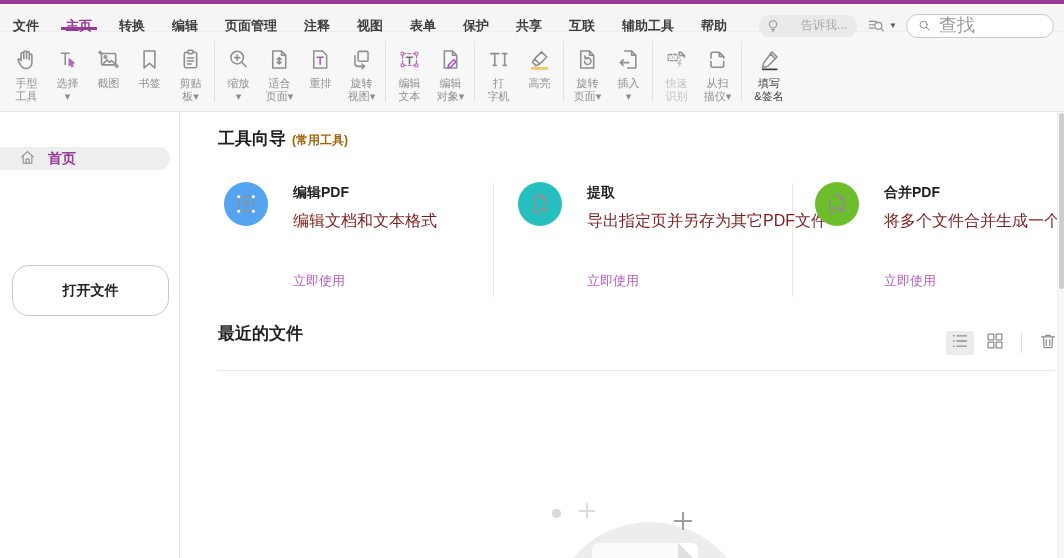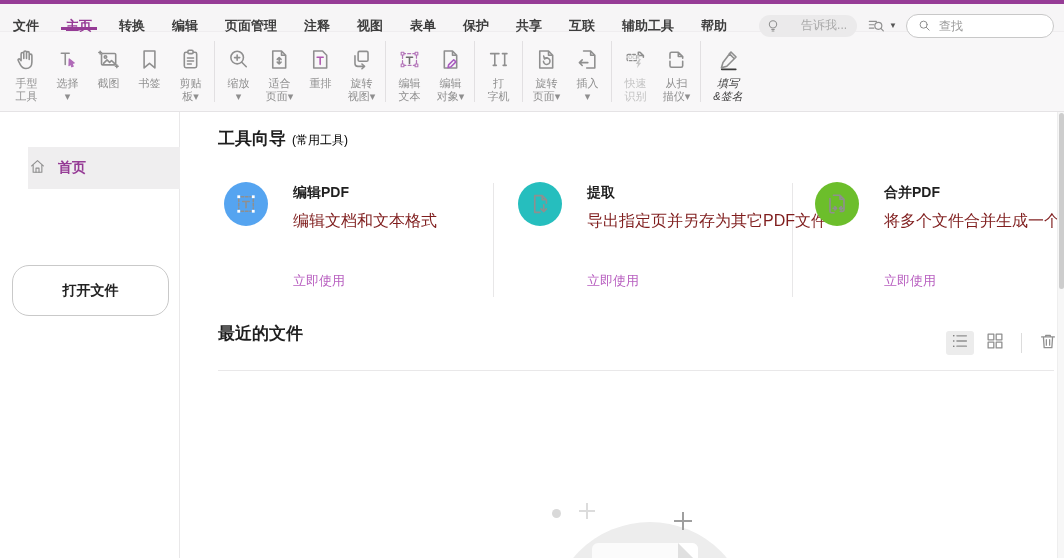--- a/index.html
+++ b/index.html
@@ -17,56 +17,56 @@
   .menu-tab.active { color:#963c96; }
   .menu-tab.active::after { content:""; position:absolute; left:-5px; right:-5px;
     bottom:1px; height:3px; background:#963c96; }
   .menubar-right { margin-left:auto; display:flex; align-items:center; gap:9px; padding-right:2px; }
   .tellme-pill { background:#ebeaeb; border-radius:11px; height:22px; display:flex;
     align-items:center; gap:19px; padding:0 10px 0 5px; color:#a9a9a9; font-size:12px; white-space:nowrap; }
   .filter-search { display:flex; align-items:center; gap:3px; }
   .caret { font-size:8px; color:#555; }
   .find-box { width:148px; height:24px; border:1px solid #c8c8c8; border-radius:13px;
     background:#fff; display:flex; align-items:center; padding:0 9px; gap:6px; }
-  .find-box input { border:none; outline:none; width:100%; font-size:12px;
+  .find-box input { border:none; outline:none; width:100%; font-size:18px;
     background:transparent; color:#333; font-family:inherit; }
   .find-box input::placeholder { color:#9a9a9a; }
   .mb-icon { display:flex; align-items:center; }
 
   
   .ribbon { height:80px; background:#f8f7f8; border-bottom:1px solid #e5e3e5;
     display:flex; align-items:stretch; padding-left:6px; }
   .ribbon-group { display:flex; }
   .ribbon-sep { width:1px; background:#e2e0e2; margin:9px 3px; }
   .tool-btn { width:41px; display:flex; flex-direction:column; align-items:center; padding-top:12px; }
   .tool-btn.wide { width:48px; }
   .tool-icon { height:31px; display:flex; align-items:center; justify-content:center; }
   .tool-label { font-size:11px; color:#8f8f8f; text-align:center; line-height:13px;
     margin-top:2px; white-space:nowrap; }
   .tool-btn.disabled .tool-label { color:#c3c3c3; }
-  .tool-btn.emph .tool-label { color:#3c3c3c;font-style:italic; }
+  .tool-btn.emph .tool-label { color:#3c3c3c; }
 
   
   .sidebar { position:absolute; left:0; top:112px; width:180px; height:446px;
     background:#fff; border-right:1px solid #e9e8e9; }
   .side-items { padding-top:35px; display:flex; flex-direction:column; gap:13px; }
-  .side-item { height:42px; display:flex; align-items:center; gap:11px;
-    font-size:14px; color:#333; cursor:default;margin-left:28px; }
+  .side-item { height:23px; display:flex; align-items:center; gap:11px;
+    padding-left:18px; font-size:14px; color:#333; cursor:default; }
   .side-item.active { background:#efeeef; border-radius:0 18px 18px 0; width:170px;
     color:#963c96; font-weight:700; }
   .open-file-btn { position:absolute; left:12px; top:153px; width:157px; height:51px;
     border:1px solid #c9c9c9; border-radius:17px; background:#fff; font-size:14px;
     font-weight:700; color:#222; display:flex; align-items:center; justify-content:center; cursor:default; }
 
   
   .content { position:absolute; left:180px; top:112px; width:884px; height:446px;
     overflow:hidden; background:#fff; }
   .tw-title { position:absolute; left:38px; top:15px; font-size:17px; font-weight:700;
     color:#1f1f1f; white-space:nowrap; }
-  .tw-sub { font-size:12px; color:#000000; font-weight:400; margin-left:6px; }
+  .tw-sub { font-size:12px; color:#a16207; font-weight:700; margin-left:6px; }
   .card-divider { position:absolute; top:71px; width:1px; height:114px; background:#e8e7e8; }
   .card { position:absolute; top:67px; height:115px; width:280px; }
   .card-icon { width:44px; height:44px; border-radius:50%; position:absolute; left:0; top:3px;
     display:flex; align-items:center; justify-content:center; }
   .card-title { position:absolute; left:69px; top:5px; font-size:14px; font-weight:700;
     color:#1f1f1f; white-space:nowrap; }
   .card-desc { position:absolute; left:69px; top:32px; font-size:16px; color:#7f1d1d; white-space:nowrap; }
   .card-link { position:absolute; left:69px; top:93px; font-size:13px; color:#b85fc0;
     white-space:nowrap; cursor:default; }
   .recent-title { position:absolute; left:38px; top:210px; font-size:17px; font-weight:700;
@@ -304,20 +304,31 @@
         <div class="tool-icon">
           <svg viewBox="0 0 24 24" fill="none" stroke="#8f8f8f" stroke-width="1.4" stroke-linecap="round" stroke-linejoin="round" width="27" height="27">
             <path d="M5 6.8 h7.4 M8.7 6.8 V17.2 M7.3 17.2 h2.8 M15.5 6.8 h4 M17.5 6.8 V17.2 M16.1 17.2 h2.8"></path>
           </svg>
         </div>
         <div class="tool-label">
           <div>打</div>
           <div>字机</div>
         </div>
       </div>
+      <div class="tool-btn">
+        <div class="tool-icon">
+          <svg viewBox="0 0 24 24" fill="none" stroke="#8f8f8f" stroke-width="1.4" stroke-linecap="round" stroke-linejoin="round" width="27" height="27">
+            <path d="M13.8 5.2 l4.6 4.6 -6.2 6.2 -4.6-4.6 z M7.6 11.4 l-1.7 3.2 2.9 2.9 3.4-1.5"></path>
+            <path stroke="#f2c85c" stroke-width="2.4" d="M5.5 19.8 h13"></path>
+          </svg>
+        </div>
+        <div class="tool-label">
+          <div>高亮</div>
+        </div>
+      </div>
     </div>
     <div class="ribbon-sep"></div>
     <div class="ribbon-group">
       <div class="tool-btn">
         <div class="tool-icon">
           <svg viewBox="0 0 24 24" fill="none" stroke="#8f8f8f" stroke-width="1.4" stroke-linecap="round" stroke-linejoin="round" width="27" height="27">
             <path d="M6 4.5 h7.8 l3.7 3.7 V19.5 H6 z M13.8 4.5 V8.2 h3.7"></path>
             <path d="M9.3 13.5 a2.9 2.9 0 1 0 1-2.2"></path>
             <path d="M9.5 9 l.7 2.4 2.4-.7"></path>
           </svg>

